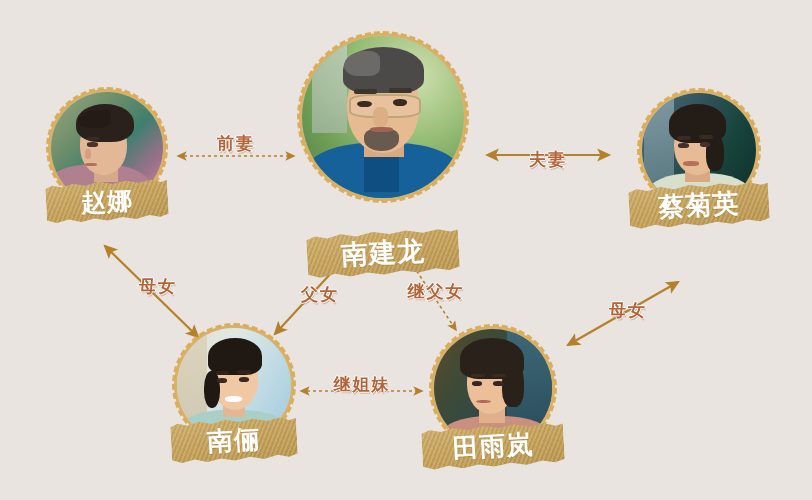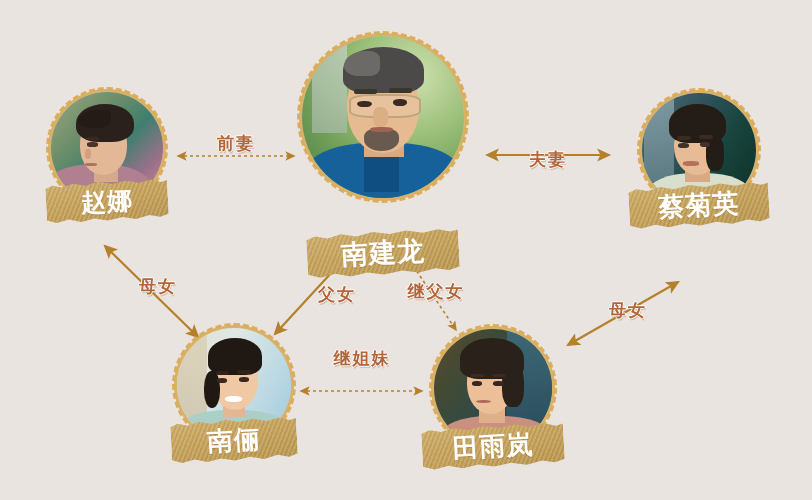--- a/index.html
+++ b/index.html
@@ -255,19 +255,19 @@
     </div>
     <div class="nameplate" style="width: 142px; height: 42px; line-height: 42px; font-size: 26px; top: 80%;">
       <span>田雨岚</span>
     </div>
   </div>
 
   <div id="rel-labels">
       <div class="rel-label" style="left: 236px; top: 143px;">前妻</div>
       <div class="rel-label" style="left: 548px; top: 159px;">夫妻</div>
       <div class="rel-label" style="left: 158px; top: 286px;">母女</div>
-      <div class="rel-label" style="left: 337px; top: 294px;">父女</div>
+      <div class="rel-label" style="left: 320px; top: 294px;">父女</div>
       <div class="rel-label" style="left: 436px; top: 291px;">继父女</div>
-      <div class="rel-label" style="left: 362px; top: 358px; text-align: center;">继姐妹</div>
+      <div class="rel-label" style="left: 362px; top: 384px; text-align: center;">继姐妹</div>
       <div class="rel-label" style="left: 628px; top: 310px;">母女</div>
     </div>
 
 </div>
 
 </body></html>

